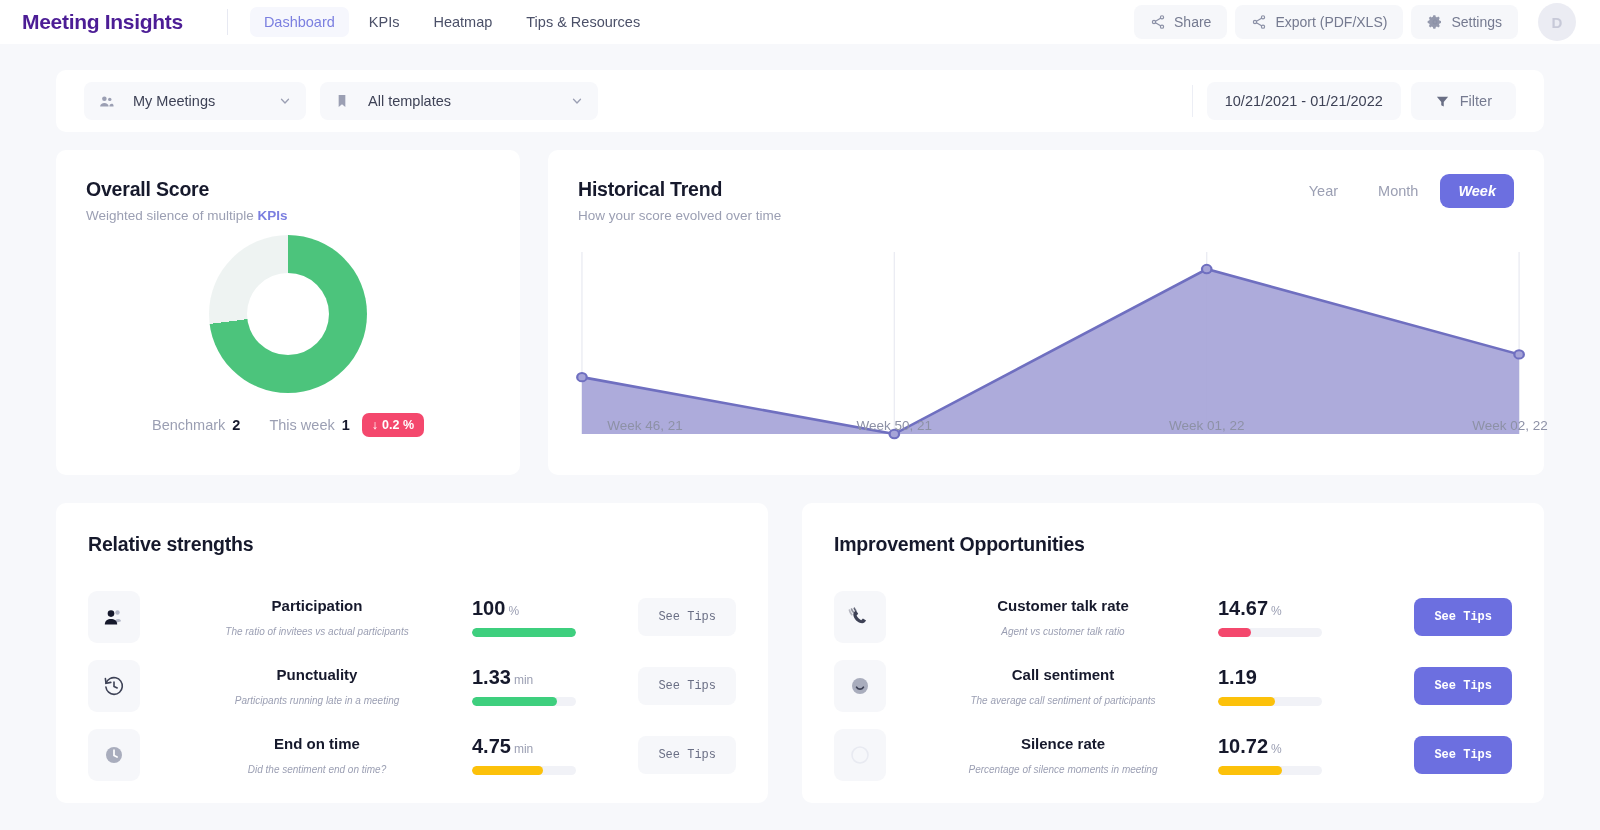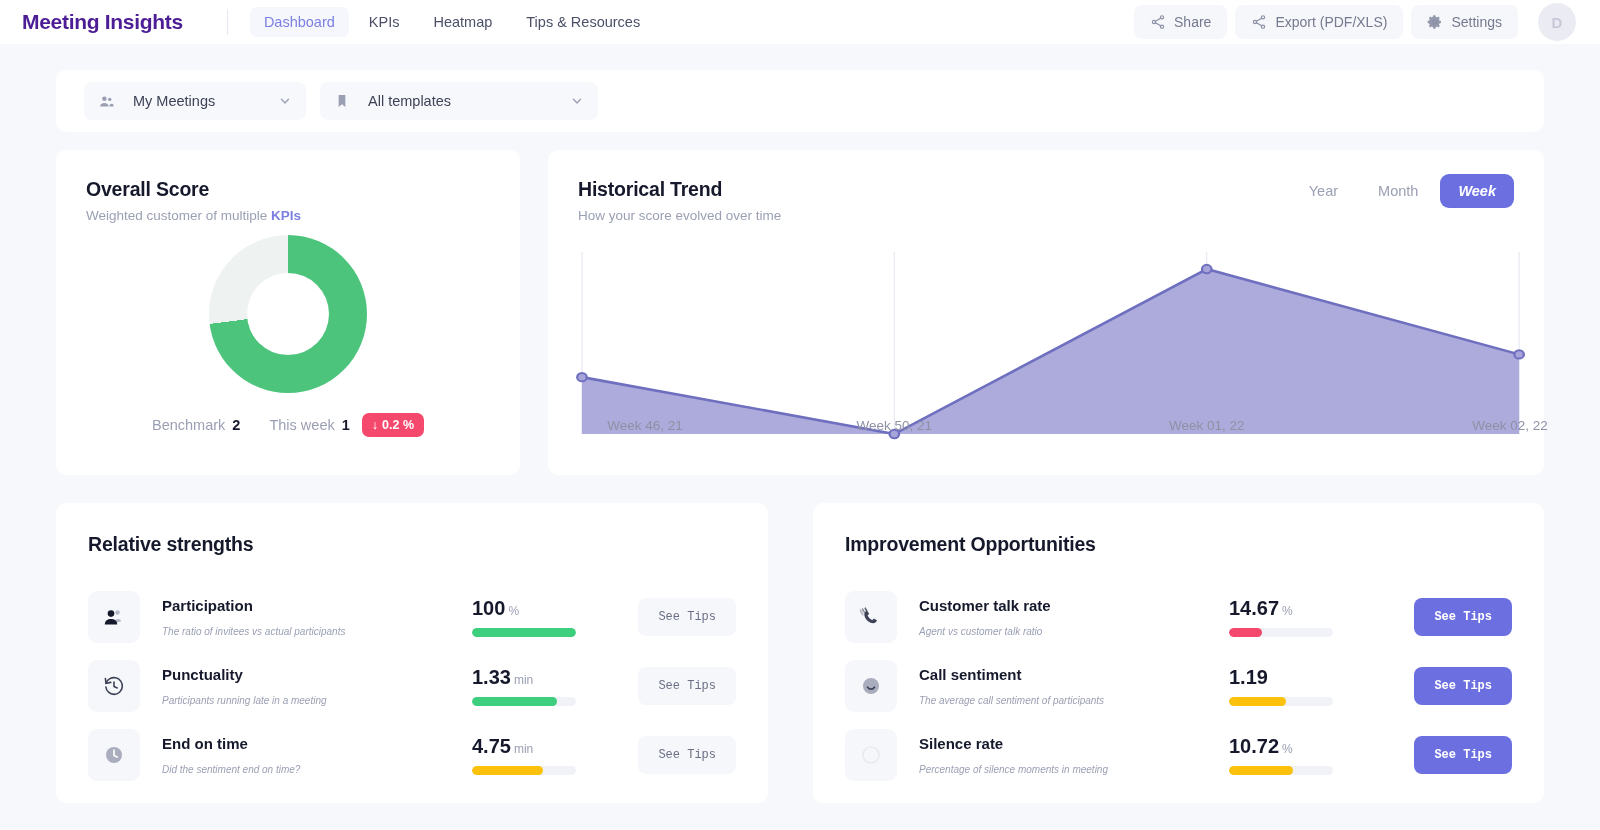--- a/index.html
+++ b/index.html
@@ -169,34 +169,34 @@
   .chart-xlabels {
     position: absolute; left: 0; right: 0; top: 268px;
     height: 20px;
   }
   .xlab {
     position: absolute; font-size: 13.5px; color: #8d91a6;
     transform: translateX(-50%); white-space: nowrap;
   }
 
   
-  .bottom-row { display: flex; gap: 45px; margin-top: 28px; }
+  .bottom-row { display: flex; gap: 34px; margin-top: 28px; }
   .kpi-card { background: #fff; border-radius: 10px; padding: 30px 32px 0 32px; }
   .kpi-card.left { width: 712px; height: 300px; }
   .kpi-card.right { flex: 1; height: 300px; }
   .kpi-title { font-size: 19.5px; font-weight: bold; color: #16192c; letter-spacing: -0.2px; }
   .kpi-list { margin-top: 26px; }
   .kpi-row { display: flex; align-items: center; height: 69px; }
   .kpi-ic {
     width: 52px; height: 52px; border-radius: 9px;
     background: #f6f7fa;
     display: flex; align-items: center; justify-content: center;
     flex: none;
   }
-  .kpi-text { margin-left: 22px; width: 310px; }
+  .kpi-text { margin-left: 22px; width: 310px; text-align: center; }
   .kpi-name { font-size: 15px; font-weight: bold; color: #16192c; }
   .kpi-desc { font-size: 10px; color: #9b9fb3; margin-top: 12px; font-style: italic; }
   .kpi-metric { width: 120px; flex: none; }
   .kpi-val { font-size: 20px; font-weight: bold; color: #16192c; }
   .kpi-unit { font-size: 12px; color: #9b9fb3; font-weight: normal; margin-left: 3px; }
   .bar-track {
     height: 9px; border-radius: 5px; background: #f1f2f7;
     margin-top: 8px; width: 104px; overflow: hidden;
   }
   .bar-fill { height: 100%; border-radius: 5px; }
@@ -287,28 +287,40 @@
           <path d="M7 3h10v18l-5-4.2L7 21z"></path>
         </svg>
       </span>
       <span class="lbl">All templates</span>
       <span class="chev">
         <svg class="icon-svg" width="14" height="14" viewBox="0 0 24 24" fill="none" stroke="#9b9fb3" stroke-width="2.2" stroke-linecap="round" stroke-linejoin="round">
             <polyline points="6,9 12,15.5 18,9"></polyline>
           </svg>
       </span>
     </div>
+    <div class="filterbar-right">
+      <div class="vbar"></div>
+      <div class="date-pill">10/21/2021 - 01/21/2022</div>
+      <div class="filter-pill">
+        <span>
+          <svg class="icon-svg" width="15" height="15" viewBox="0 0 24 24" fill="#6a6f85">
+            <path d="M3 4.5h18l-7 8.2V20l-4-2.2v-5.1z"></path>
+          </svg>
+        </span>
+        <span>Filter</span>
+      </div>
+    </div>
   </div>
 
   <div class="cards-row">
 
     <div class="card card-score">
       <div class="card-title">Overall Score</div>
       <div class="card-sub">
-        <span>Weighted customer of multiple </span><span class="link">KPIs</span>
+        <span>Weighted silence of multiple </span><span class="link">KPIs</span>
       </div>
       <div class="donut-wrap">
         <div class="donut" id="donut" style="background: conic-gradient(rgb(76, 196, 124) 0deg, rgb(76, 196, 124) 262.8deg, rgb(238, 243, 242) 262.8deg, rgb(238, 243, 242) 360deg);">
           <div class="hole"></div>
         </div>
       </div>
       <div class="score-legend">
         <span class="sl-label">Benchmark</span>
         <span class="sl-val">2</span>
         <span class="sl-label" style="margin-left:22px">This week</span>

